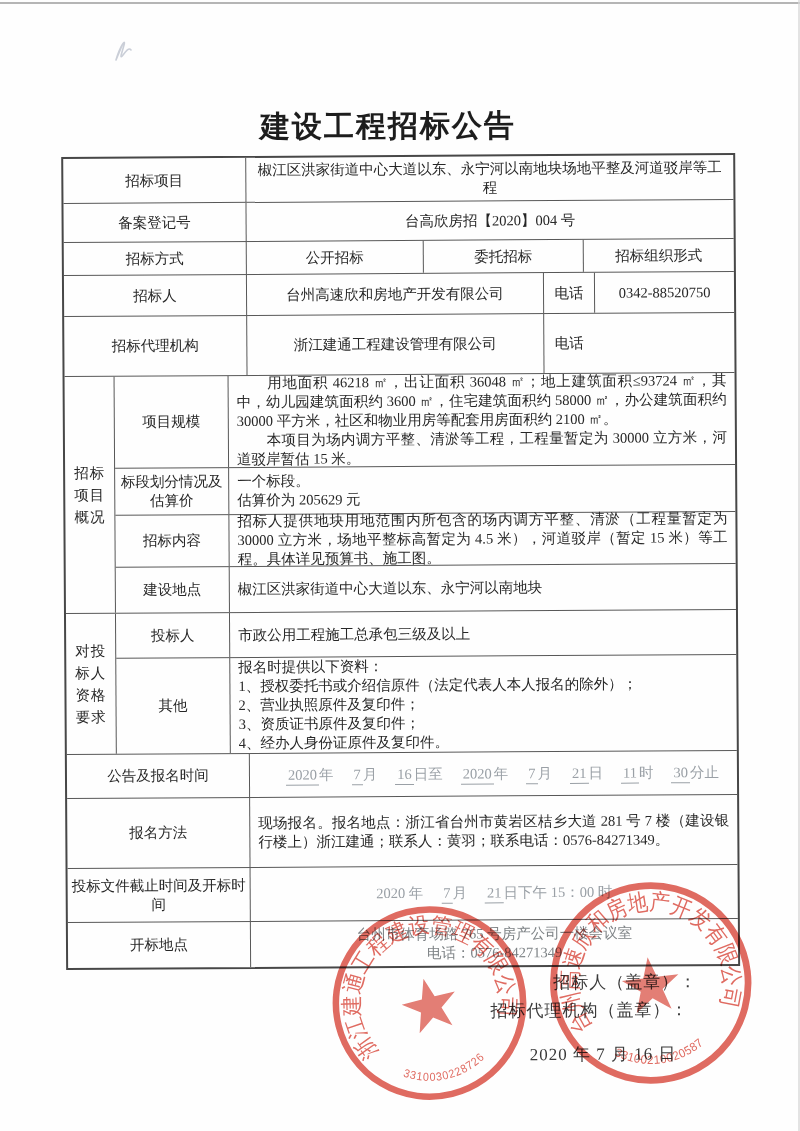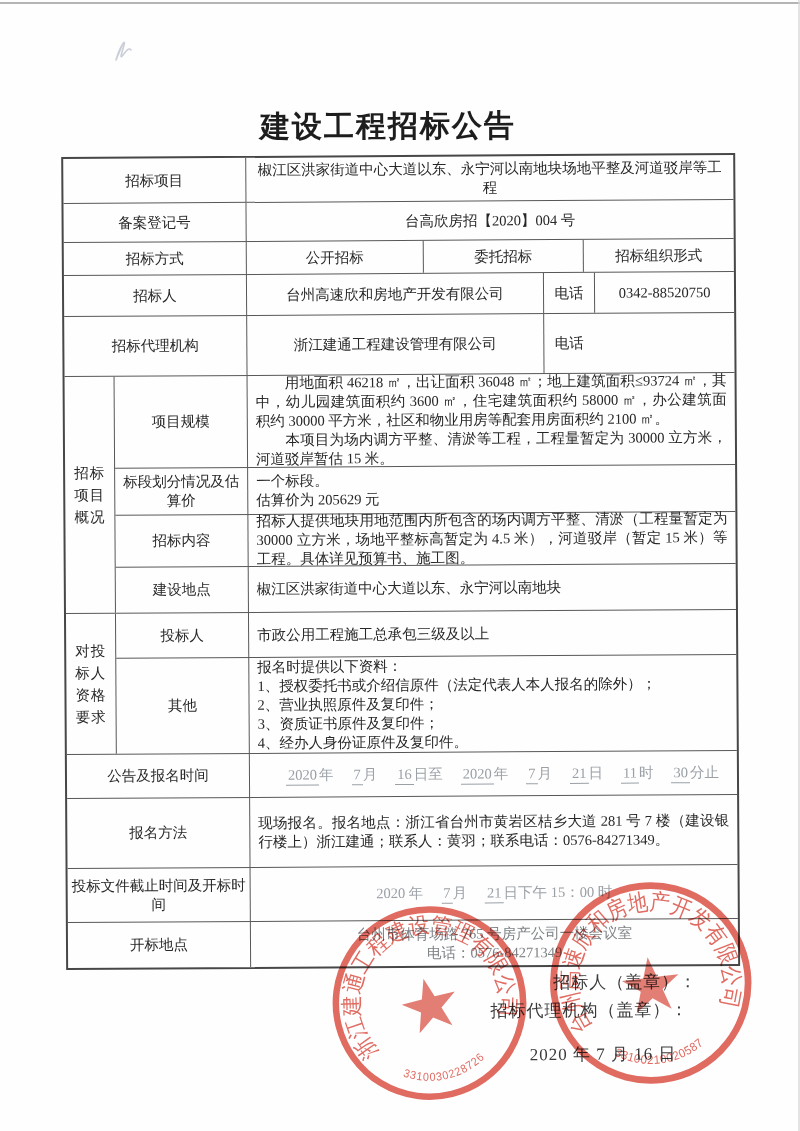--- a/index.html
+++ b/index.html
@@ -42,21 +42,21 @@
   .c + .c{border-left:1px solid var(--line);}
   .lab{width:182px; flex:none; padding:2px 4px;}
   .left{justify-content:flex-start; text-align:left;}
   .just{justify-content:flex-start; text-align:justify;}
   .grow{flex:1 1 auto;}
   .ml{white-space:pre-line;}
 
   .vcell{width:49px; flex:none; white-space:pre-line; line-height:22px; letter-spacing:1px;}
   .subrows{flex:1 1 auto; display:flex; flex-direction:column; border-left:1px solid var(--line);}
   .subrows .row + .row{border-top:1px solid var(--line);}
-  .sublab{width:132px; flex:none; padding:2px 4px;}
+  .sublab{width:113px; flex:none; padding:2px 4px;}
   .subrows .c + .c{border-left:1px solid var(--line);}
   .subrows .c:first-child{border-left:none;}
 
   .faded{color:var(--faded);}
   .faded2{color:var(--faded2);}
   .u-fill{border-bottom:1px solid currentColor; padding:0 2px;margin-left:18px;}
 
   .footer-line{position:absolute; font-size:17px; color:#3a3a3a; letter-spacing:1px; white-space:nowrap;}
   .sig-tenderer{left:550px; top:972px;}
   .sig-agency{left:487px; top:1000px;}

